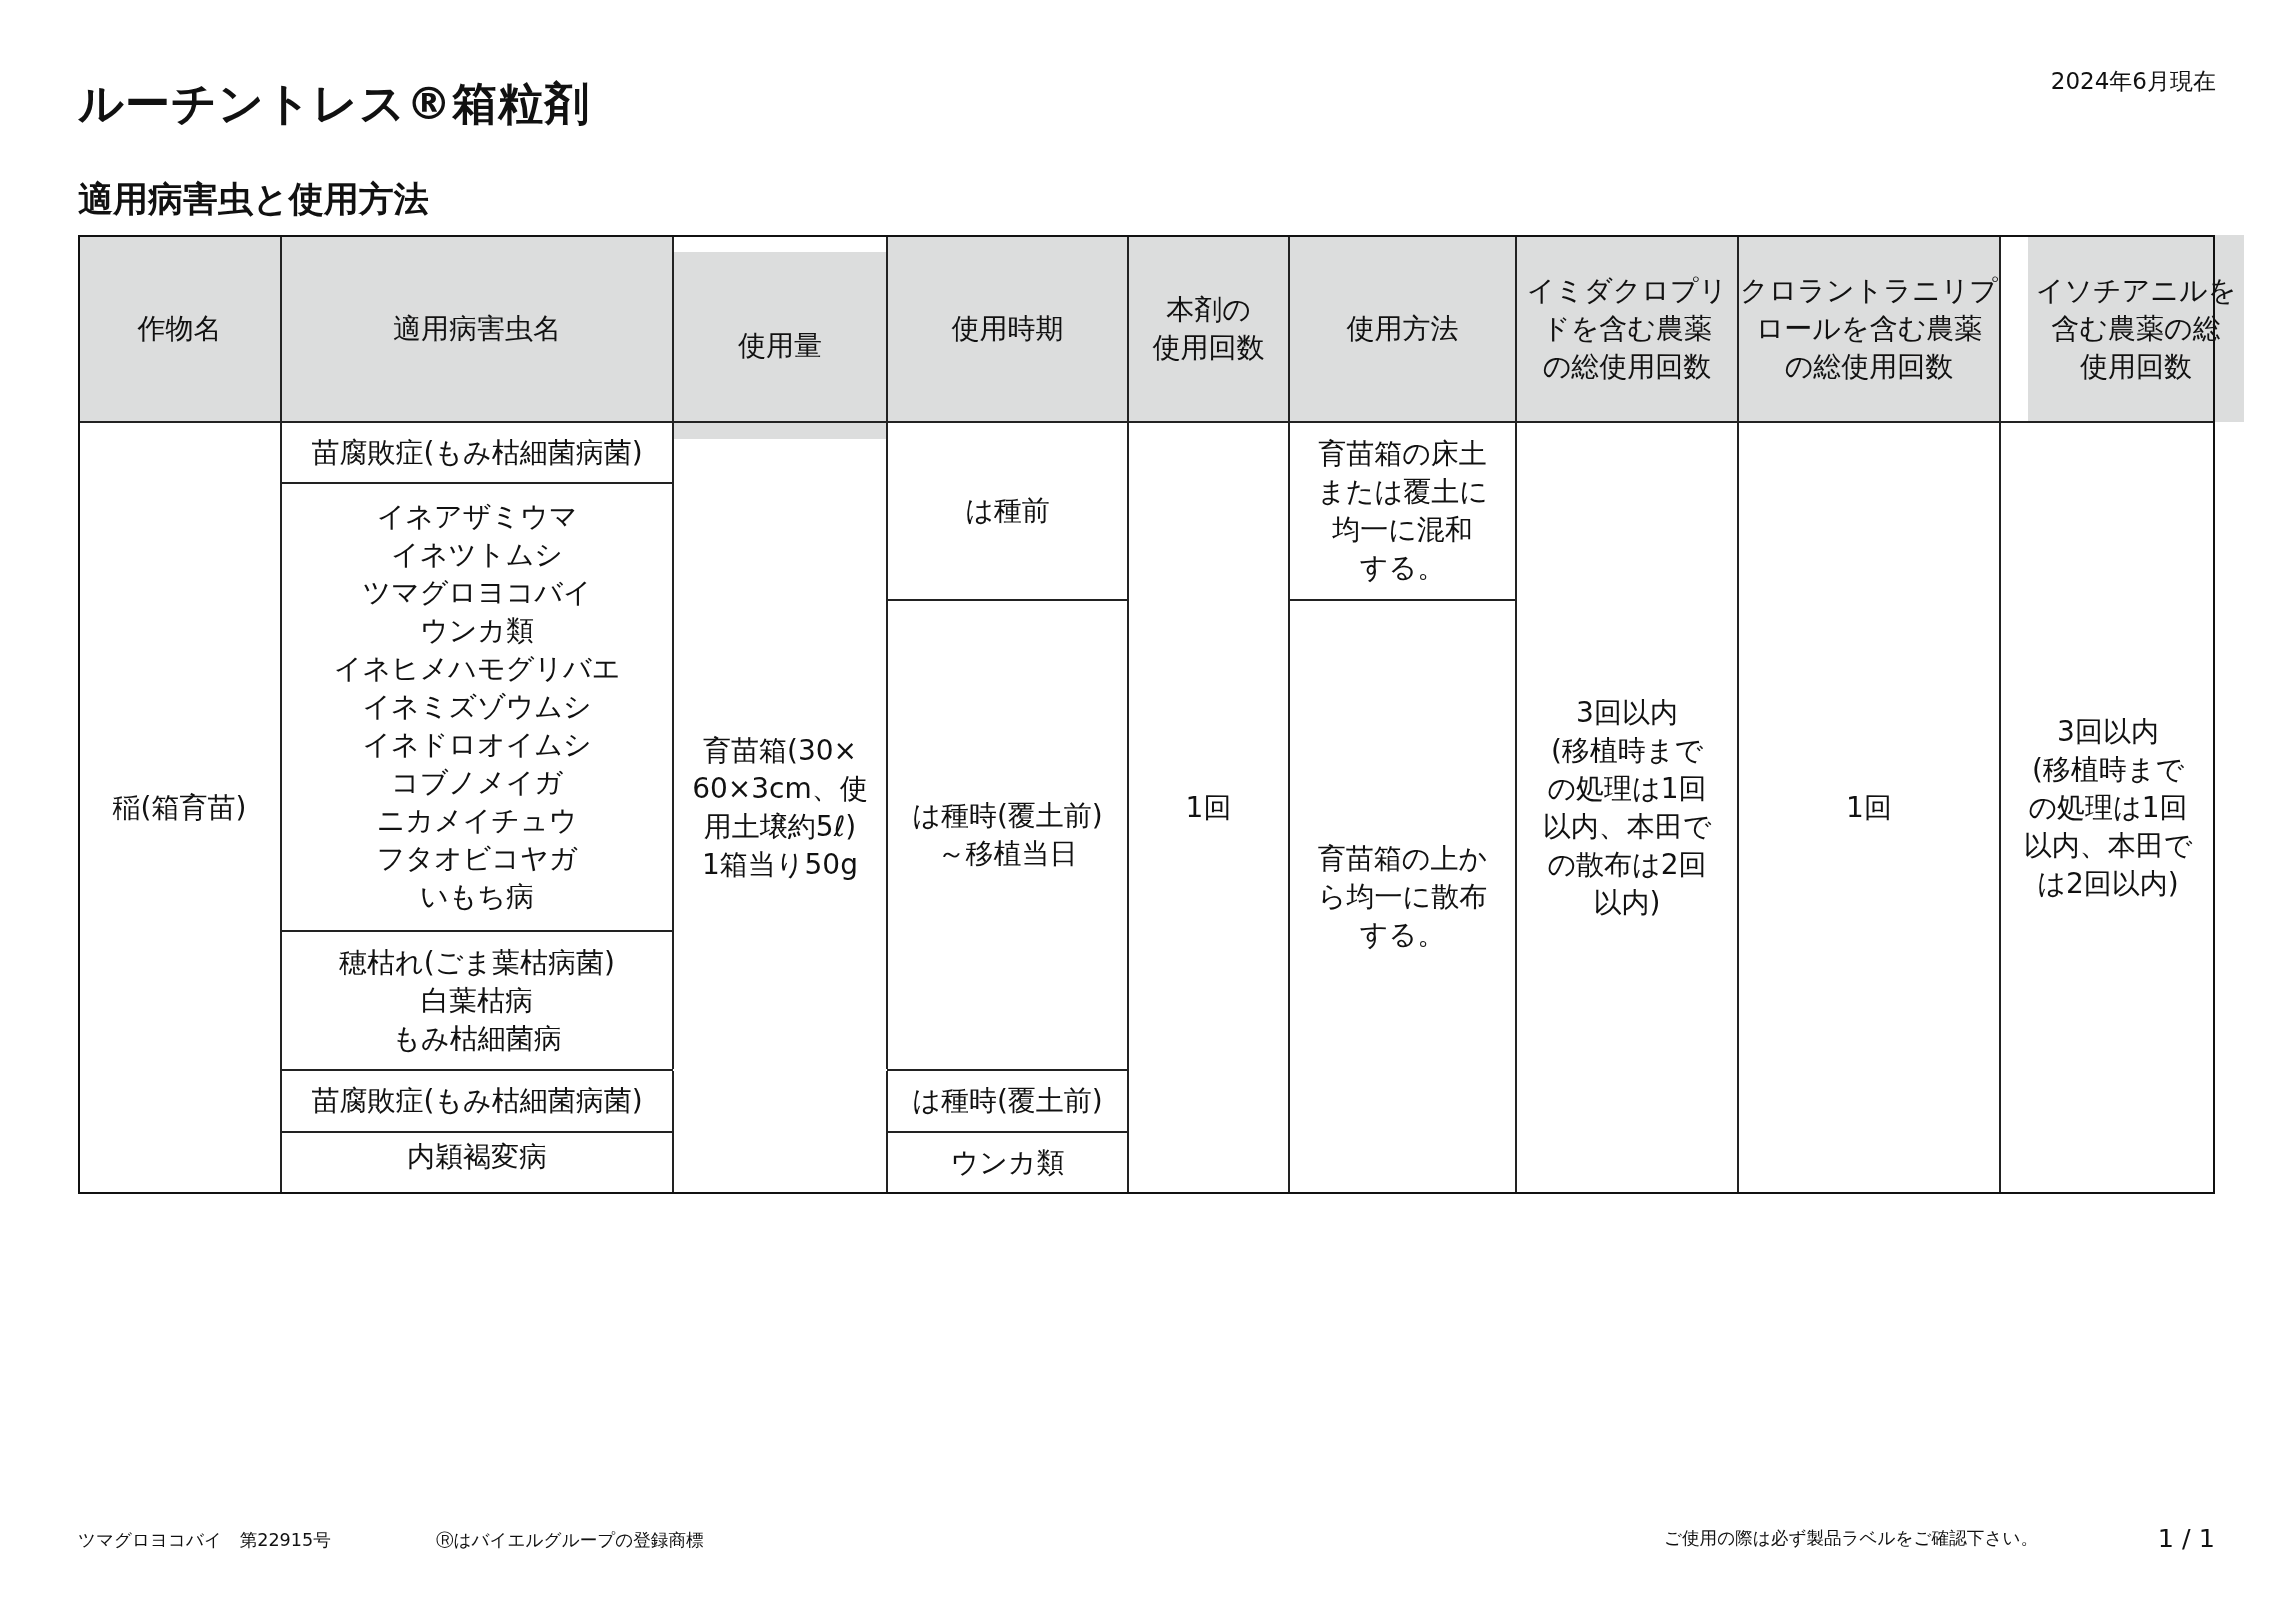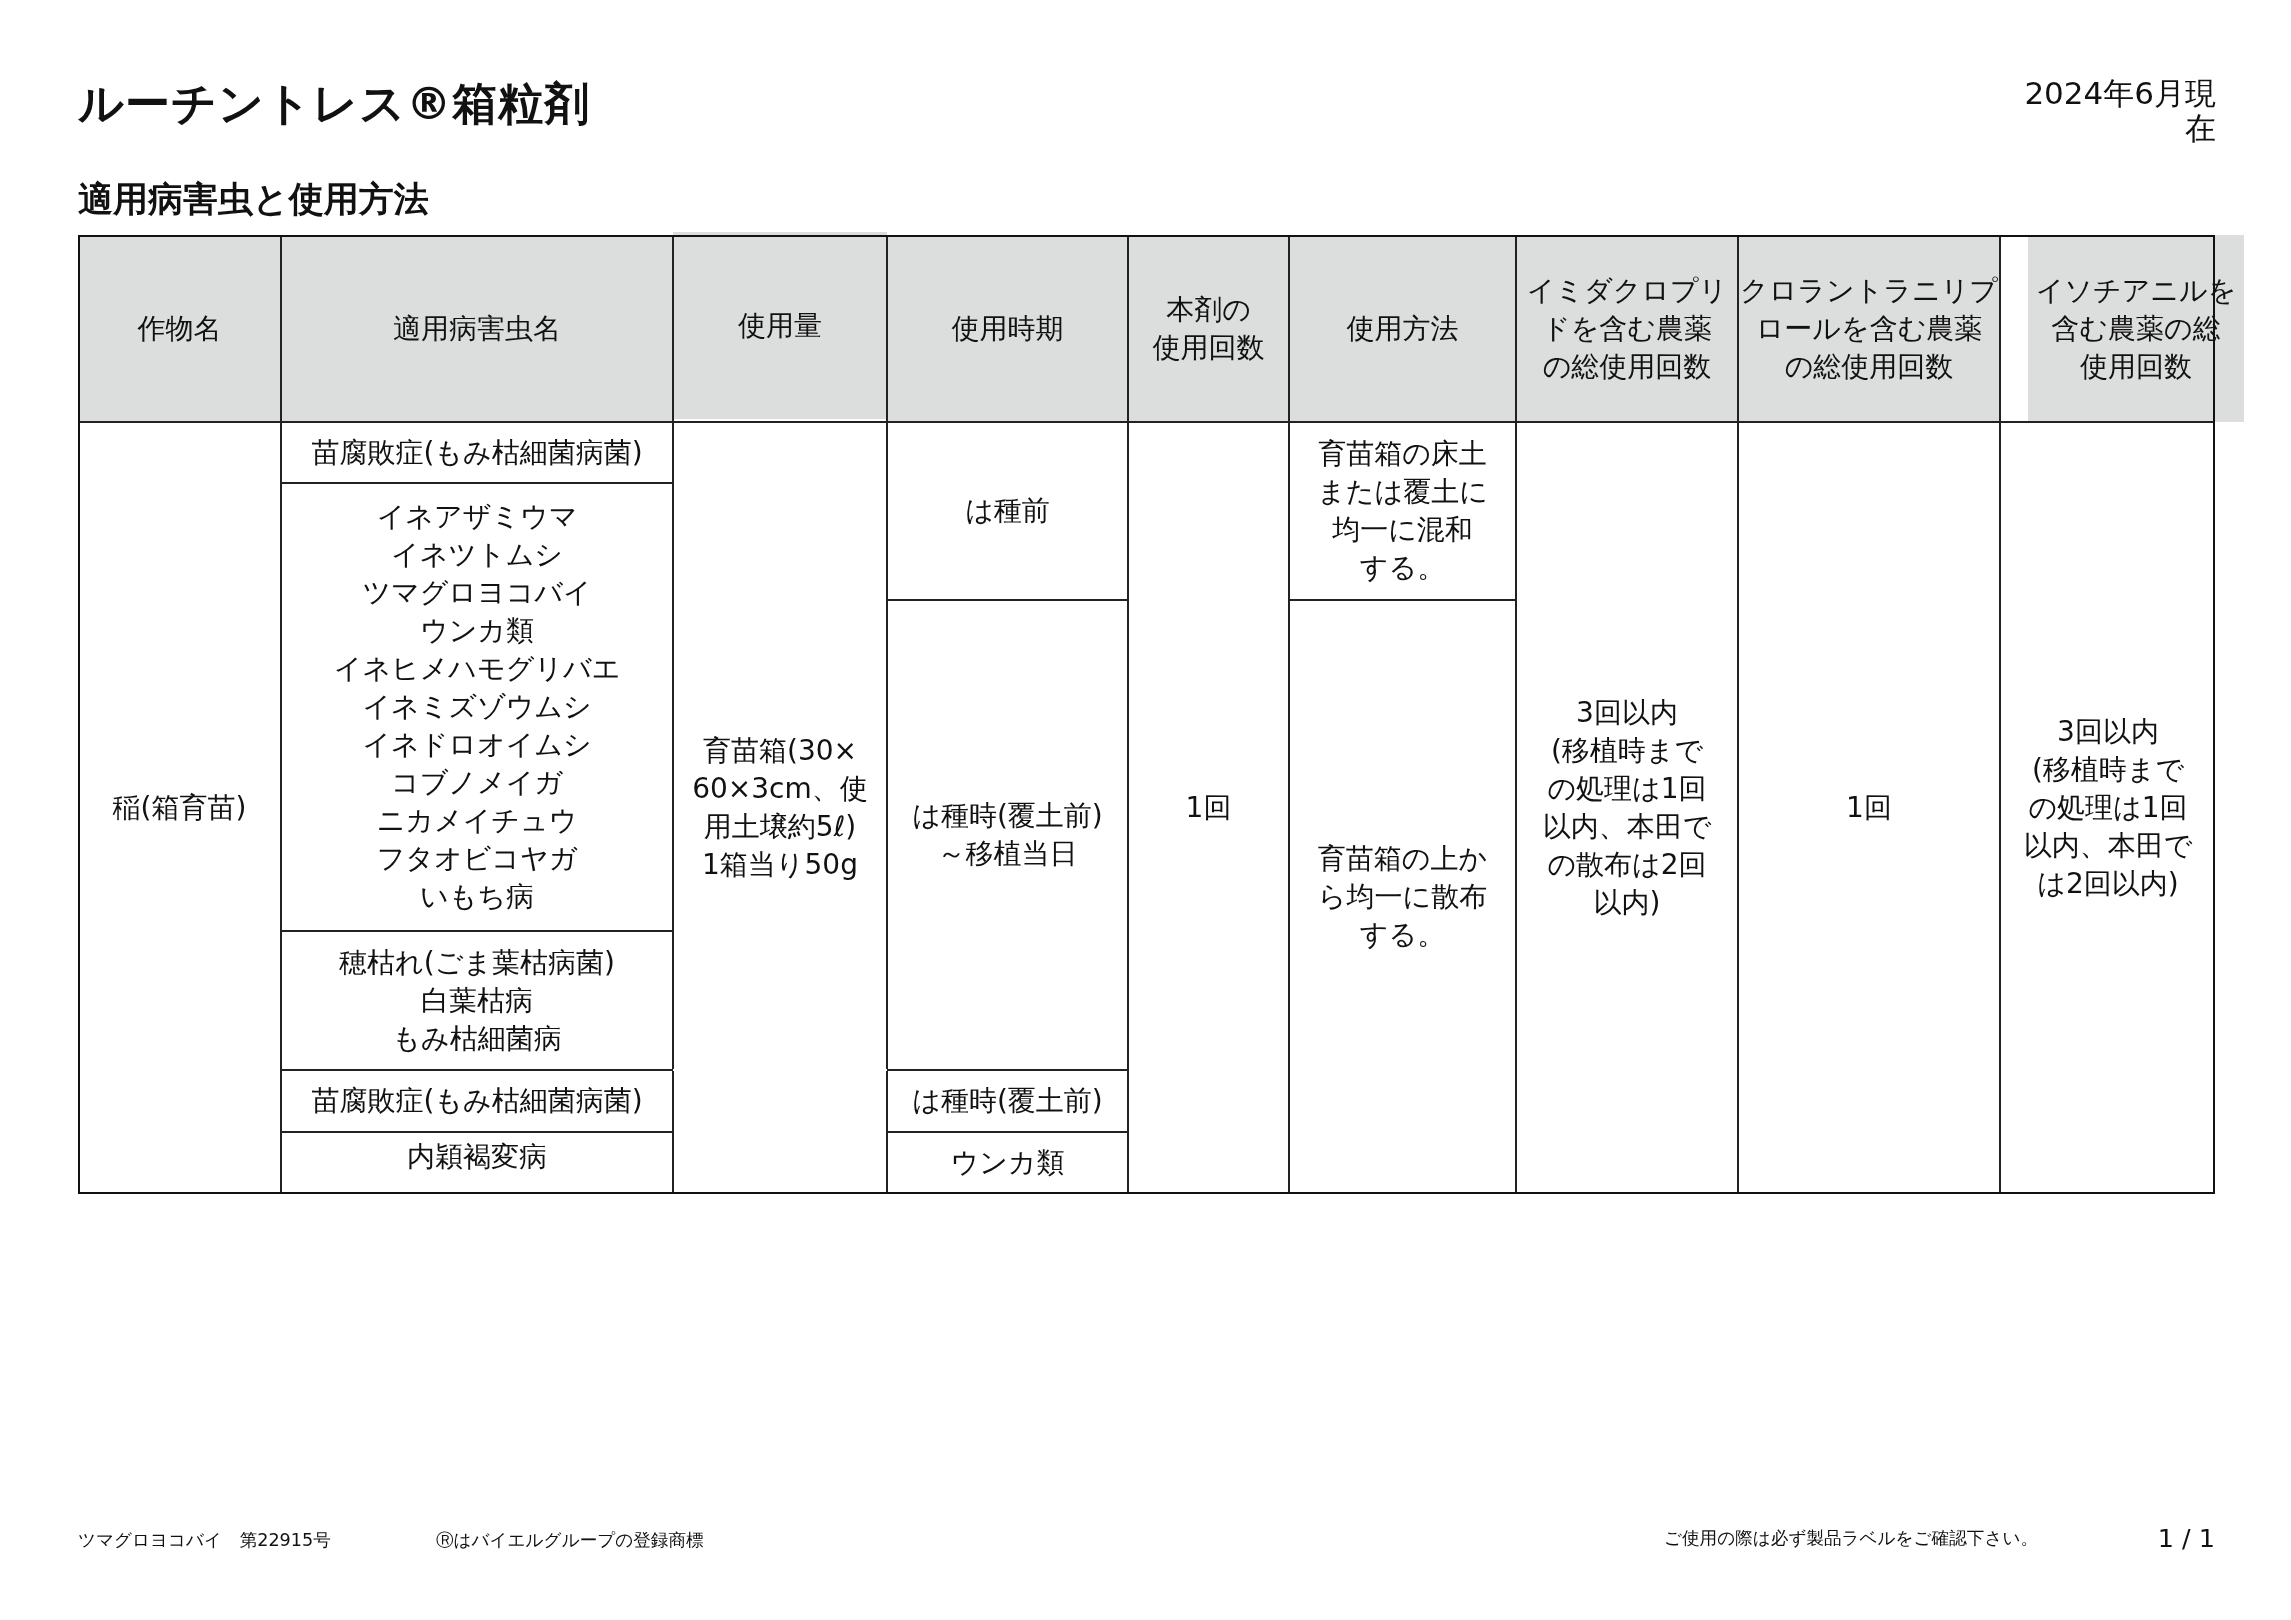--- a/index.html
+++ b/index.html
@@ -1,20 +1,20 @@
 <!DOCTYPE html>
 <html><head>
 <meta charset="utf-8">
 <style>
   * { box-sizing: border-box; margin: 0; padding: 0; }
   html, body { width: 2292px; height: 1620px; background: #ffffff; overflow: hidden; }
   body { position: relative; font-family: "DejaVu Sans", "Liberation Sans", sans-serif; color: #111; }
   .abs { position: absolute; }
   #title { left: 78px; top: 76px; font-size: 45px; font-weight: bold; letter-spacing: 1px; line-height: 55px; }
-  #date { left: 2000px; top: 76px; width: 216px; text-align: right; font-size: 31px; line-height: 35px; }
+  #date { left: 2000px; top: 64px; width: 216px; text-align: right; font-size: 23px; line-height: 35px; }
   #subtitle { left: 78px; top: 178px; font-size: 35px; font-weight: bold; line-height: 43px; }
 
   .cell { position: absolute; display: flex; align-items: center; justify-content: center;
           text-align: center; font-size: 28px; line-height: 38px; white-space: pre-line; }
   .hdr { background: #dcdddd; }
   .vline { position: absolute; width: 2px; background: #222; }
   .hline { position: absolute; height: 2px; background: #222; }
   .frame { position: absolute; left: 78px; top: 235px; width: 2137px; height: 959px;
            border: 2.9px solid #111; }
   .footer { position: absolute; font-size: 17.6px; line-height: 23.5px; }
@@ -24,21 +24,21 @@
 <body>
 
 <div id="title" class="abs">ルーチントレス®箱粒剤</div>
 <div id="date" class="abs">2024年6月現在</div>
 <div id="subtitle" class="abs">適用病害虫と使用方法</div>
 
 <div>
 
   <div class="cell hdr" style="left:78px;top:235px;width:203px;height:187px;">作物名</div>
   <div class="cell hdr" style="left:281px;top:235px;width:392px;height:187px;">適用病害虫名</div>
-  <div class="cell hdr" style="left:673px;top:232px;width:214px;height:187px;">使用量</div>
+  <div class="cell hdr" style="left:673px;top:252px;width:214px;height:187px;">使用量</div>
   <div class="cell hdr" style="left:887px;top:235px;width:241px;height:187px;">使用時期</div>
   <div class="cell hdr" style="left:1128px;top:235px;width:161px;height:187px;">本剤の
 使用回数</div>
   <div class="cell hdr" style="left:1289px;top:235px;width:227px;height:187px;">使用方法</div>
   <div class="cell hdr" style="left:1516px;top:235px;width:222px;height:187px;">イミダクロプリ
 ドを含む農薬
 の総使用回数</div>
   <div class="cell hdr" style="left:1738px;top:235px;width:262px;height:187px;">クロラントラニリプ
 ロールを含む農薬
 の総使用回数</div>

